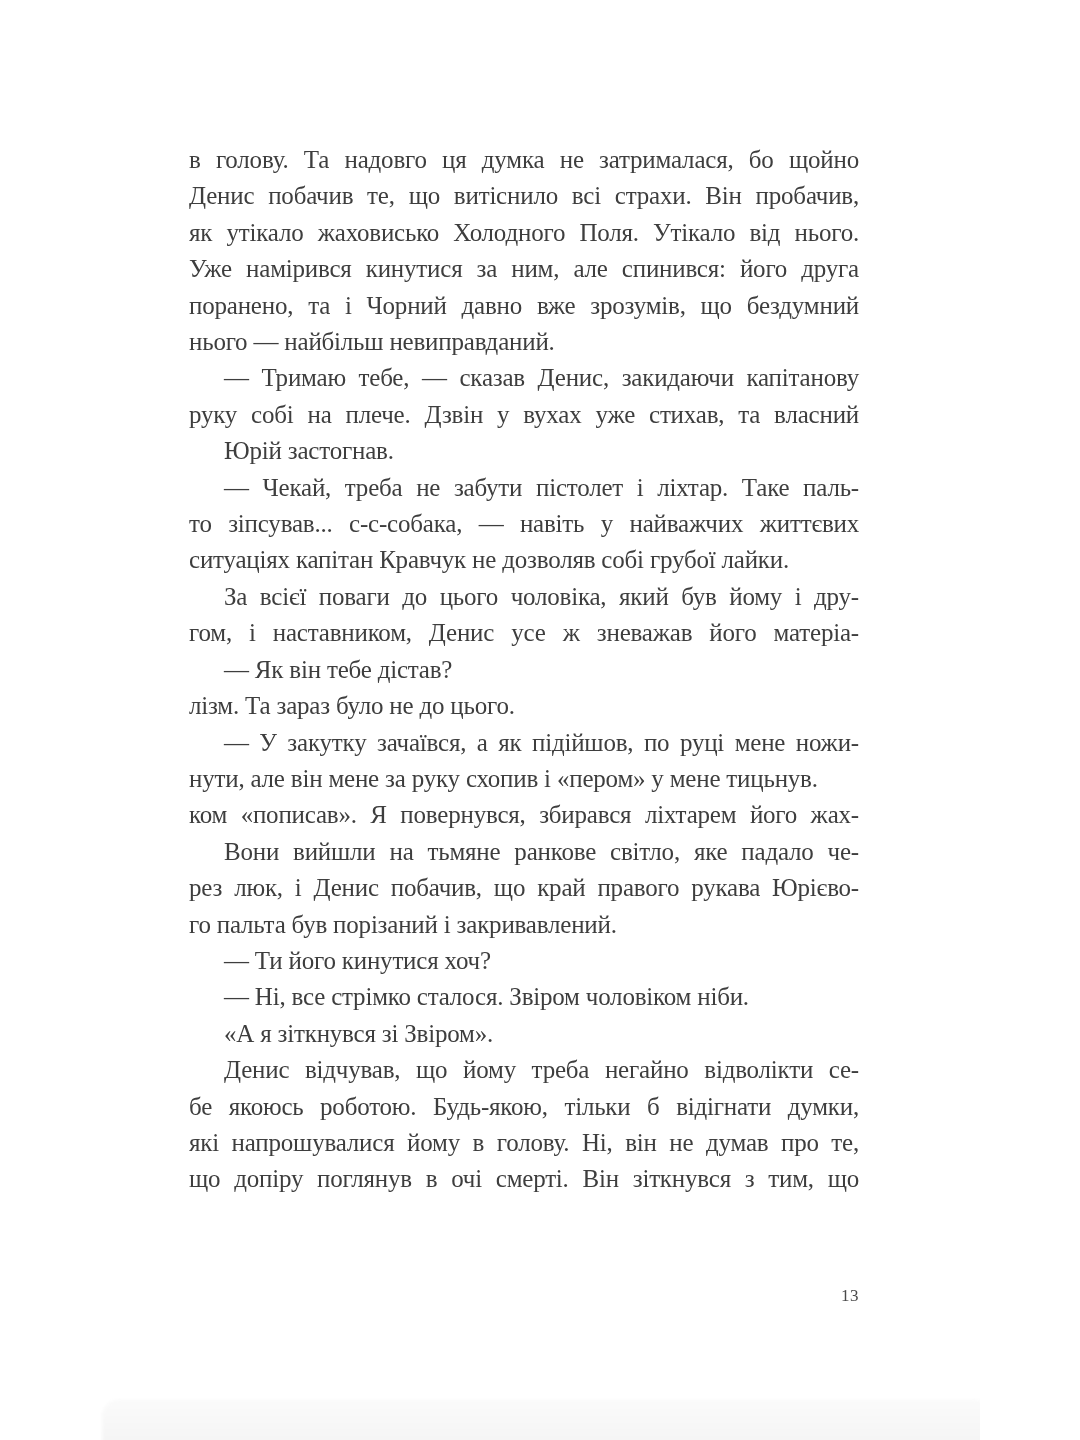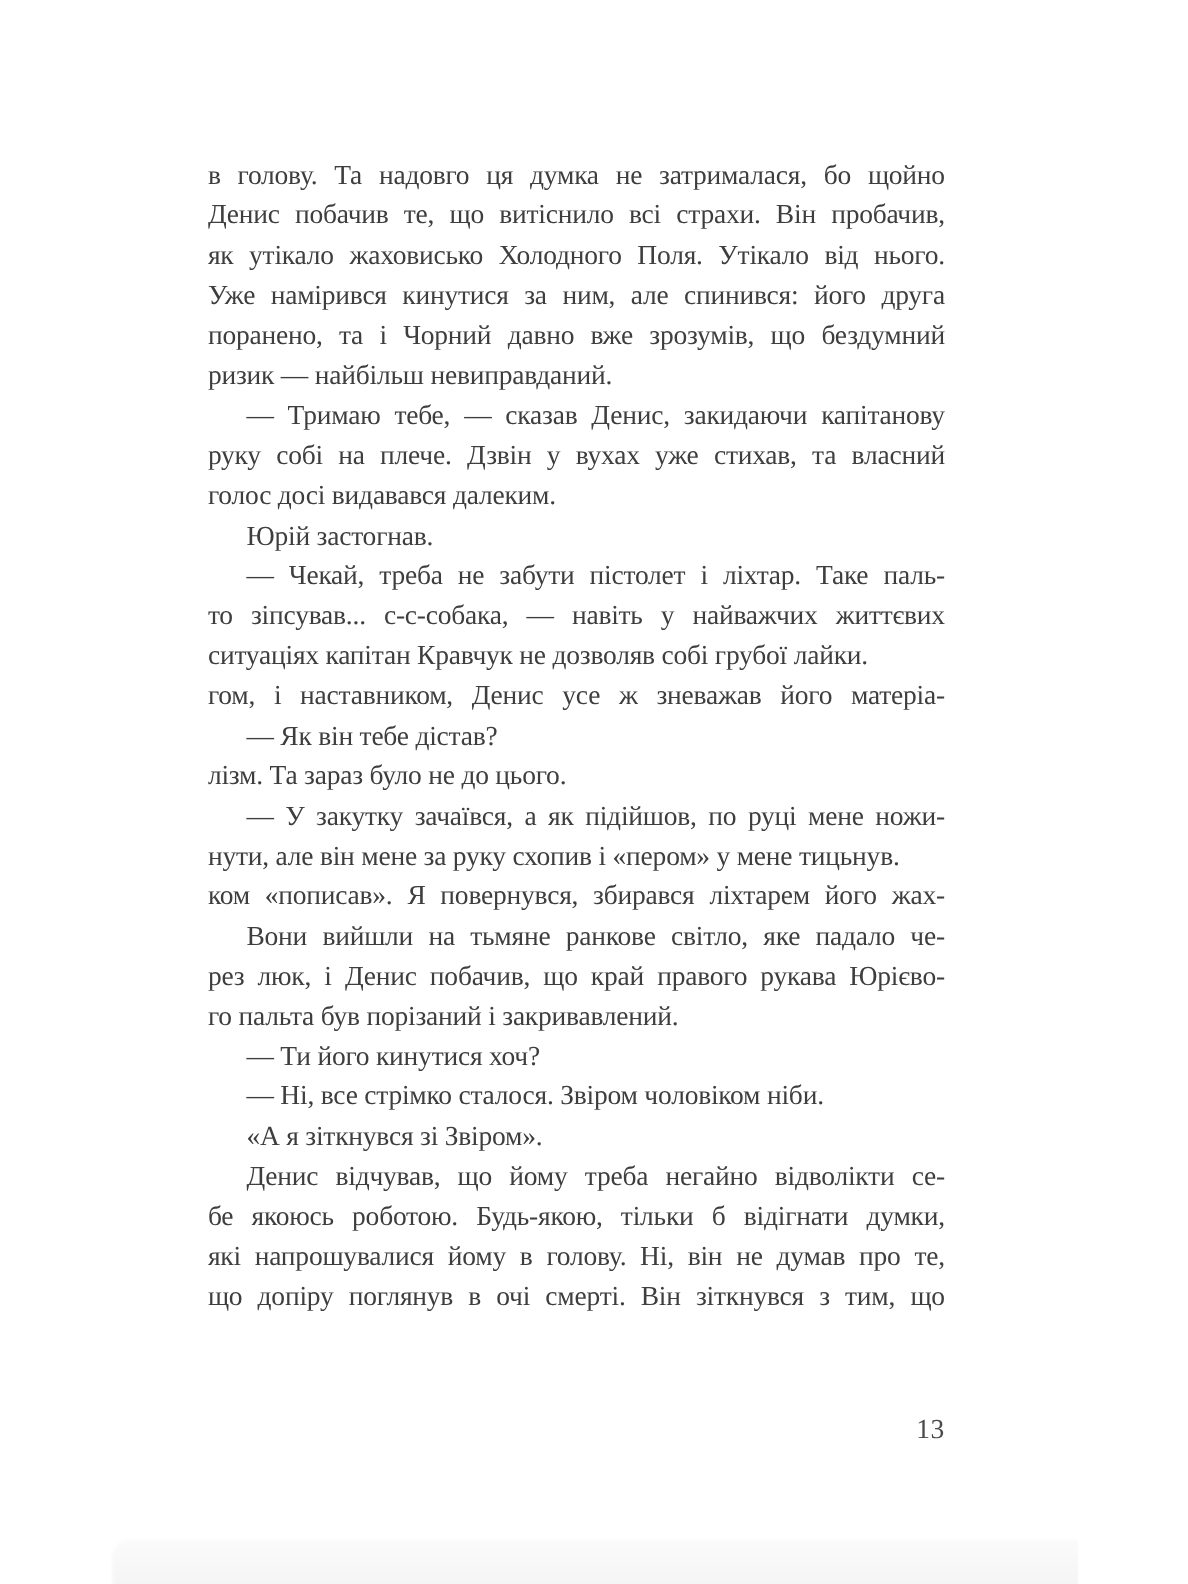--- a/index.html
+++ b/index.html
@@ -35,21 +35,21 @@
   }
   .line.indent {
     text-indent: 35px;
   }
   .page-number {
     position: absolute;
     left: 189px;
     top: 1286px;
     width: 670px;
     text-align: right;
-    font-size: 25px;
+    font-size: 17px;
     color: #4a4a4a;
     letter-spacing: 0.5px;
   }
   .next-page-bar {
     position: absolute;
     left: 103px;
     top: 1400px;
     width: 887px;
     height: 56px;
     border-radius: 16px;
@@ -61,28 +61,28 @@
 </head>
 <body>
 
 <div class="page">
   <div class="text-block">
       <div class="line">в голову. Та надовго ця думка не затрималася, бо щойно</div>
       <div class="line">Денис побачив те, що витіснило всі страхи. Він пробачив,</div>
       <div class="line">як утікало жаховисько Холодного Поля. Утікало від нього.</div>
       <div class="line">Уже намірився кинутися за ним, але спинився: його друга</div>
       <div class="line">поранено, та і Чорний давно вже зрозумів, що бездумний</div>
-      <div class="line end">ризик — найбільш невиправданий.</div>
+      <div class="line end">нього — найбільш невиправданий.</div>
       <div class="line indent">— Тримаю тебе, — сказав Денис, закидаючи капітанову</div>
       <div class="line">руку собі на плече. Дзвін у вухах уже стихав, та власний</div>
-      <div class="line end">голос досі видавався далеким.</div>
       <div class="line indent end">Юрій застогнав.</div>
       <div class="line indent">— Чекай, треба не забути пістолет і ліхтар. Таке паль-</div>
       <div class="line">то зіпсував... с-с-собака, — навіть у найважчих життєвих</div>
       <div class="line end">ситуаціях капітан Кравчук не дозволяв собі грубої лайки.</div>
+      <div class="line indent">За всієї поваги до цього чоловіка, який був йому і дру-</div>
       <div class="line">гом, і наставником, Денис усе ж зневажав його матеріа-</div>
       <div class="line indent end">— Як він тебе дістав?</div>
       <div class="line end">лізм. Та зараз було не до цього.</div>
       <div class="line indent">— У закутку зачаївся, а як підійшов, по руці мене ножи-</div>
       <div class="line end">нути, але він мене за руку схопив і «пером» у мене тицьнув.</div>
       <div class="line">ком «пописав». Я повернувся, збирався ліхтарем його жах-</div>
       <div class="line indent">Вони вийшли на тьмяне ранкове світло, яке падало че-</div>
       <div class="line">рез люк, і Денис побачив, що край правого рукава Юрієво-</div>
       <div class="line end">го пальта був порізаний і закривавлений.</div>
       <div class="line indent end">— Ти його кинутися хоч?</div>

